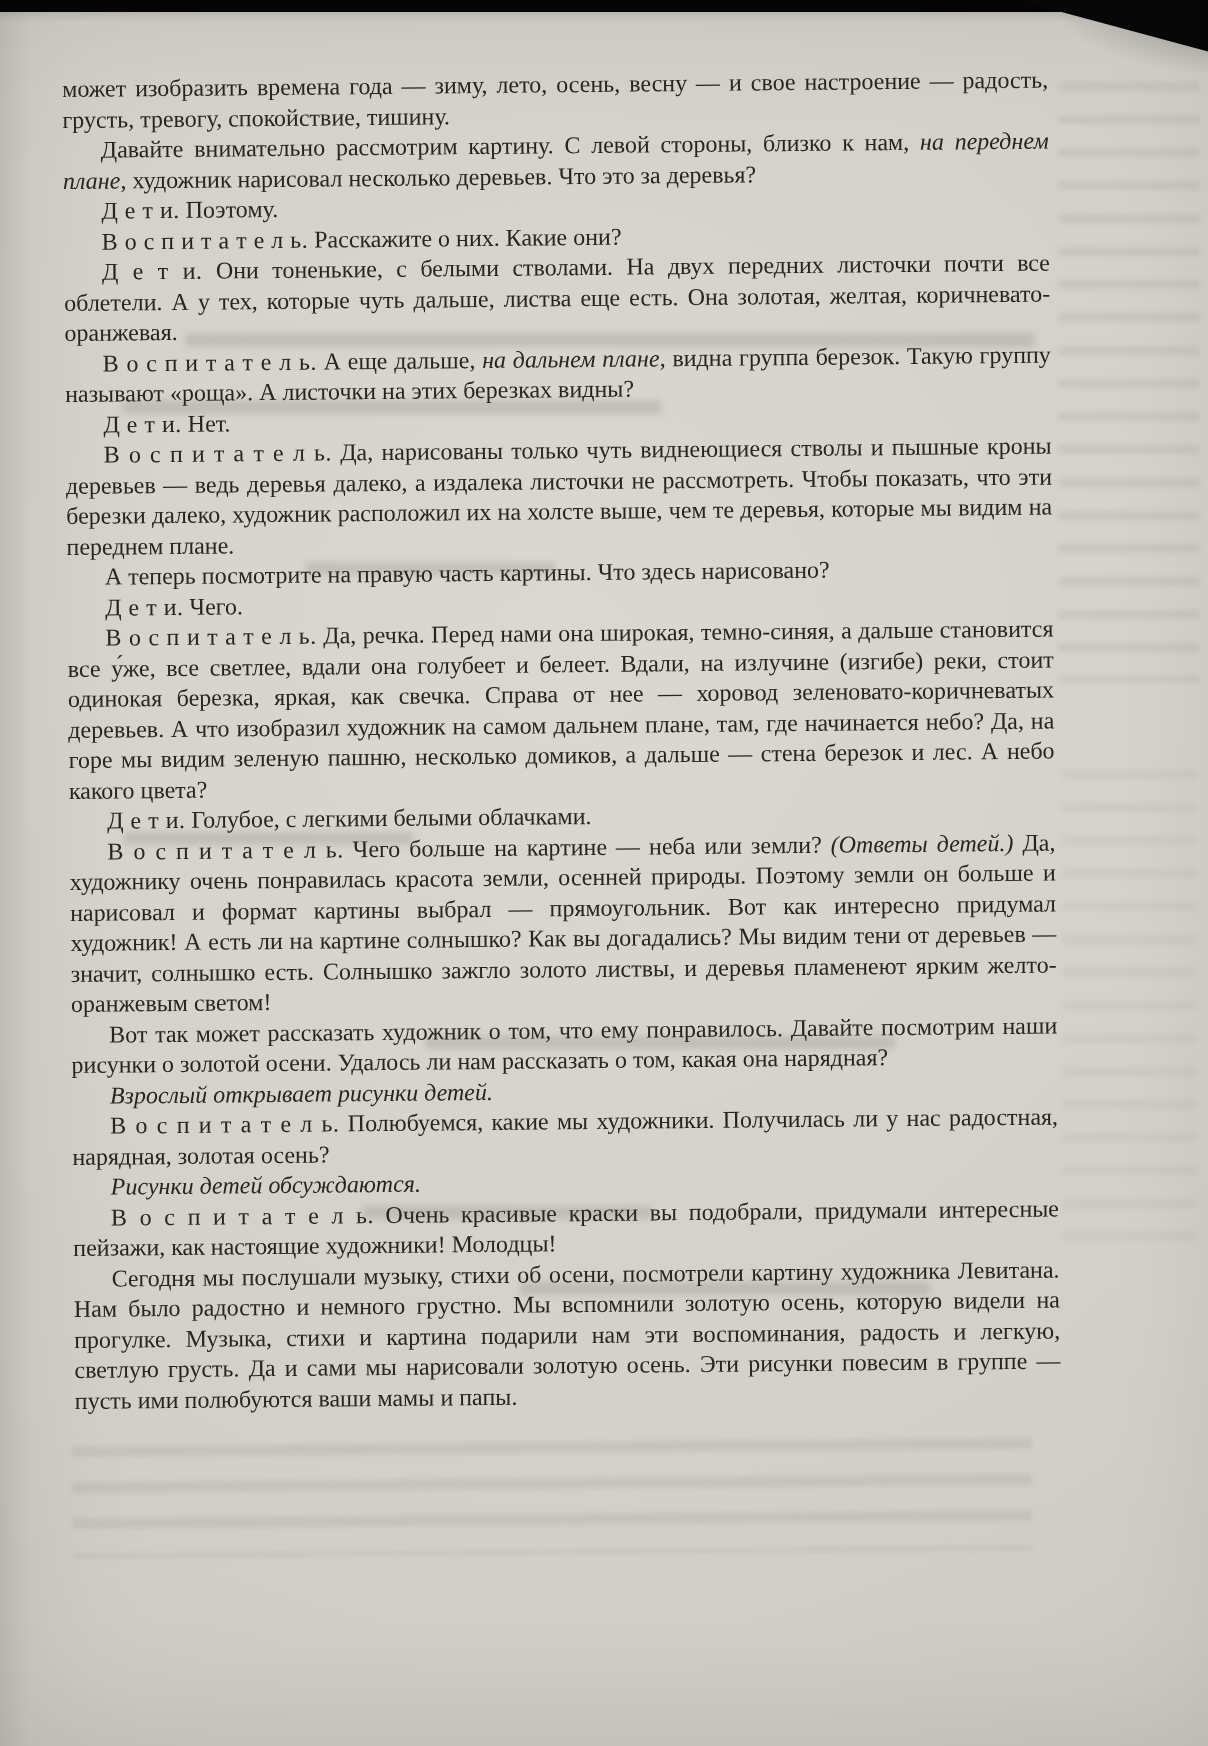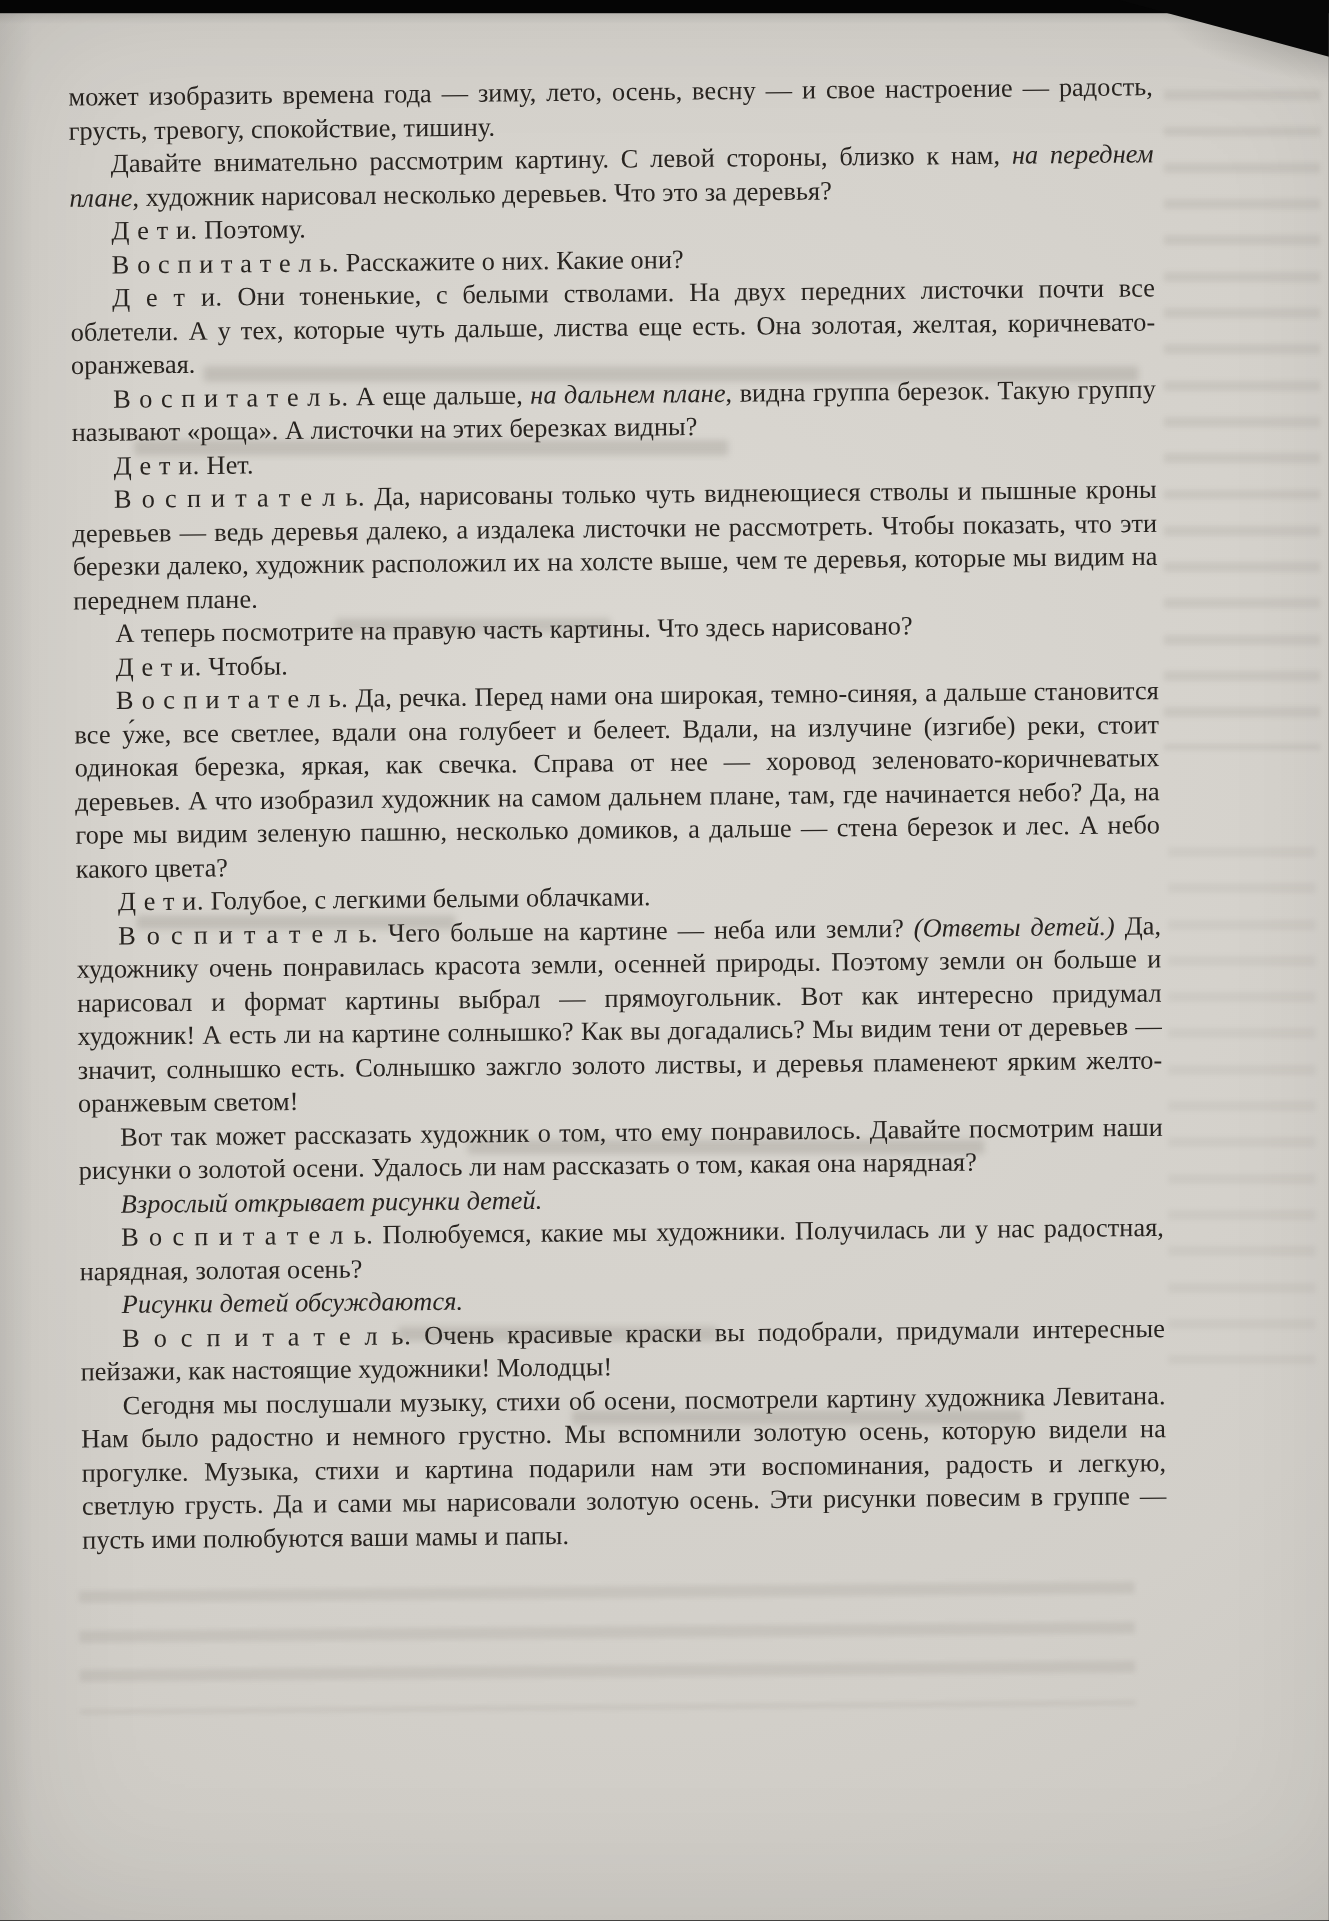--- a/index.html
+++ b/index.html
@@ -116,21 +116,21 @@
   <div class="text-block">
       <p class="para"><span class="seg-plain">может изобразить времена года — зиму, лето, осень, весну — и свое настроение — радость, грусть, тревогу, спокойствие, тишину.</span></p>
       <p class="para indent"><span class="seg-plain">Давайте внимательно рассмотрим картину. С левой стороны, близко к нам, </span><span class="seg-italic">на переднем плане</span><span class="seg-plain">, художник нарисовал несколько деревьев. Что это за деревья?</span></p>
       <p class="para indent"><span class="seg-speaker">Д е т и.</span><span class="seg-plain"> Поэтому.</span></p>
       <p class="para indent"><span class="seg-speaker">В о с п и т а т е л ь.</span><span class="seg-plain"> Расскажите о них. Какие они?</span></p>
       <p class="para indent"><span class="seg-speaker">Д е т и.</span><span class="seg-plain"> Они тоненькие, с белыми стволами. На двух передних листочки почти все облетели. А у тех, которые чуть дальше, листва еще есть. Она золотая, желтая, коричневато-оранжевая.</span></p>
       <p class="para indent"><span class="seg-speaker">В о с п и т а т е л ь.</span><span class="seg-plain"> А еще дальше, </span><span class="seg-italic">на дальнем плане</span><span class="seg-plain">, видна группа березок. Такую группу называют «роща». А листочки на этих березках видны?</span></p>
       <p class="para indent"><span class="seg-speaker">Д е т и.</span><span class="seg-plain"> Нет.</span></p>
       <p class="para indent"><span class="seg-speaker">В о с п и т а т е л ь.</span><span class="seg-plain"> Да, нарисованы только чуть виднеющиеся стволы и пышные кроны деревьев — ведь деревья далеко, а издалека листочки не рассмотреть. Чтобы показать, что эти березки далеко, художник расположил их на холсте выше, чем те деревья, которые мы видим на переднем плане.</span></p>
       <p class="para indent"><span class="seg-plain">А теперь посмотрите на правую часть картины. Что здесь нарисовано?</span></p>
-      <p class="para indent"><span class="seg-speaker">Д е т и.</span><span class="seg-plain"> Чтобы.</span></p>
+      <p class="para indent"><span class="seg-speaker">Д е т и.</span><span class="seg-plain"> Чего.</span></p>
       <p class="para indent"><span class="seg-speaker">В о с п и т а т е л ь.</span><span class="seg-plain"> Да, речка. Перед нами она широкая, темно-синяя, а дальше становится все у́же, все светлее, вдали она голубеет и белеет. Вдали, на излучине (изгибе) реки, стоит одинокая березка, яркая, как свечка. Справа от нее — хоровод зеленовато-коричневатых деревьев. А что изобразил художник на самом дальнем плане, там, где начинается небо? Да, на горе мы видим зеленую пашню, несколько домиков, а дальше — стена березок и лес. А небо какого цвета?</span></p>
       <p class="para indent"><span class="seg-speaker">Д е т и.</span><span class="seg-plain"> Голубое, с легкими белыми облачками.</span></p>
       <p class="para indent"><span class="seg-speaker">В о с п и т а т е л ь.</span><span class="seg-plain"> Чего больше на картине — неба или земли? </span><span class="seg-italic">(Ответы детей.)</span><span class="seg-plain"> Да, художнику очень понравилась красота земли, осенней природы. Поэтому земли он больше и нарисовал и формат картины выбрал — прямоугольник. Вот как интересно придумал художник! А есть ли на картине солнышко? Как вы догадались? Мы видим тени от деревьев — значит, солнышко есть. Солнышко зажгло золото листвы, и деревья пламенеют ярким желто-оранжевым светом!</span></p>
       <p class="para indent"><span class="seg-plain">Вот так может рассказать художник о том, что ему понравилось. Давайте посмотрим наши рисунки о золотой осени. Удалось ли нам рассказать о том, какая она нарядная?</span></p>
       <p class="para indent"><span class="seg-italic">Взрослый открывает рисунки детей.</span></p>
       <p class="para indent"><span class="seg-speaker">В о с п и т а т е л ь.</span><span class="seg-plain"> Полюбуемся, какие мы художники. Получилась ли у нас радостная, нарядная, золотая осень?</span></p>
       <p class="para indent"><span class="seg-italic">Рисунки детей обсуждаются.</span></p>
       <p class="para indent"><span class="seg-speaker">В о с п и т а т е л ь.</span><span class="seg-plain"> Очень красивые краски вы подобрали, придумали интересные пейзажи, как настоящие художники! Молодцы!</span></p>
       <p class="para indent"><span class="seg-plain">Сегодня мы послушали музыку, стихи об осени, посмотрели картину художника Левитана. Нам было радостно и немного грустно. Мы вспомнили золотую осень, которую видели на прогулке. Музыка, стихи и картина подарили нам эти воспоминания, радость и легкую, светлую грусть. Да и сами мы нарисовали золотую осень. Эти рисунки повесим в группе — пусть ими полюбуются ваши мамы и папы.</span></p>
     </div>

